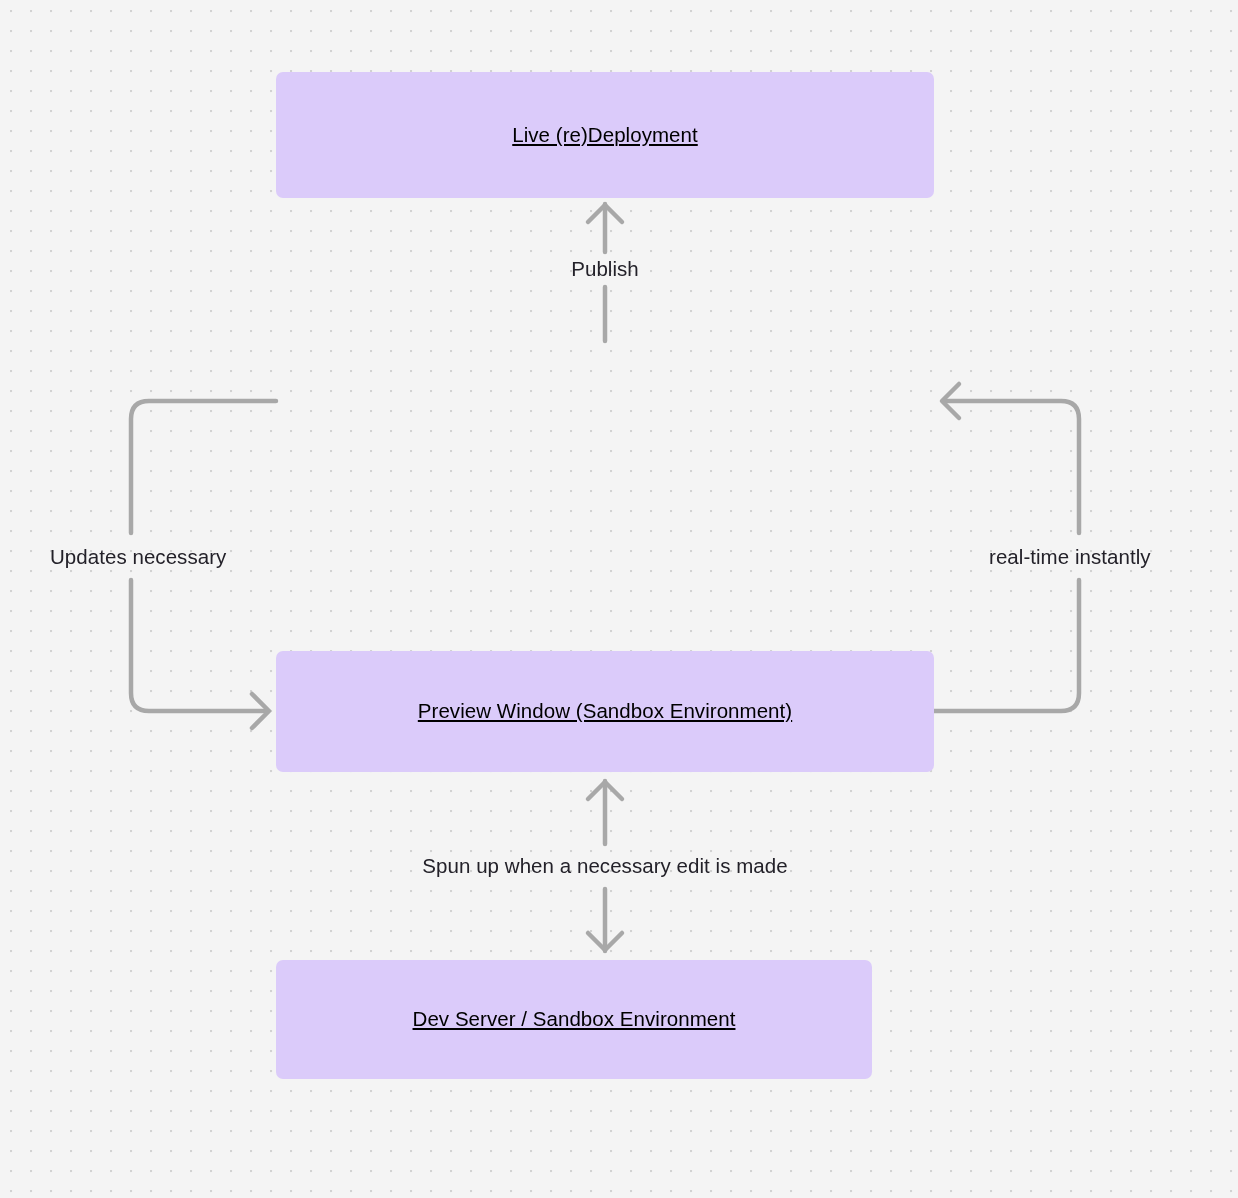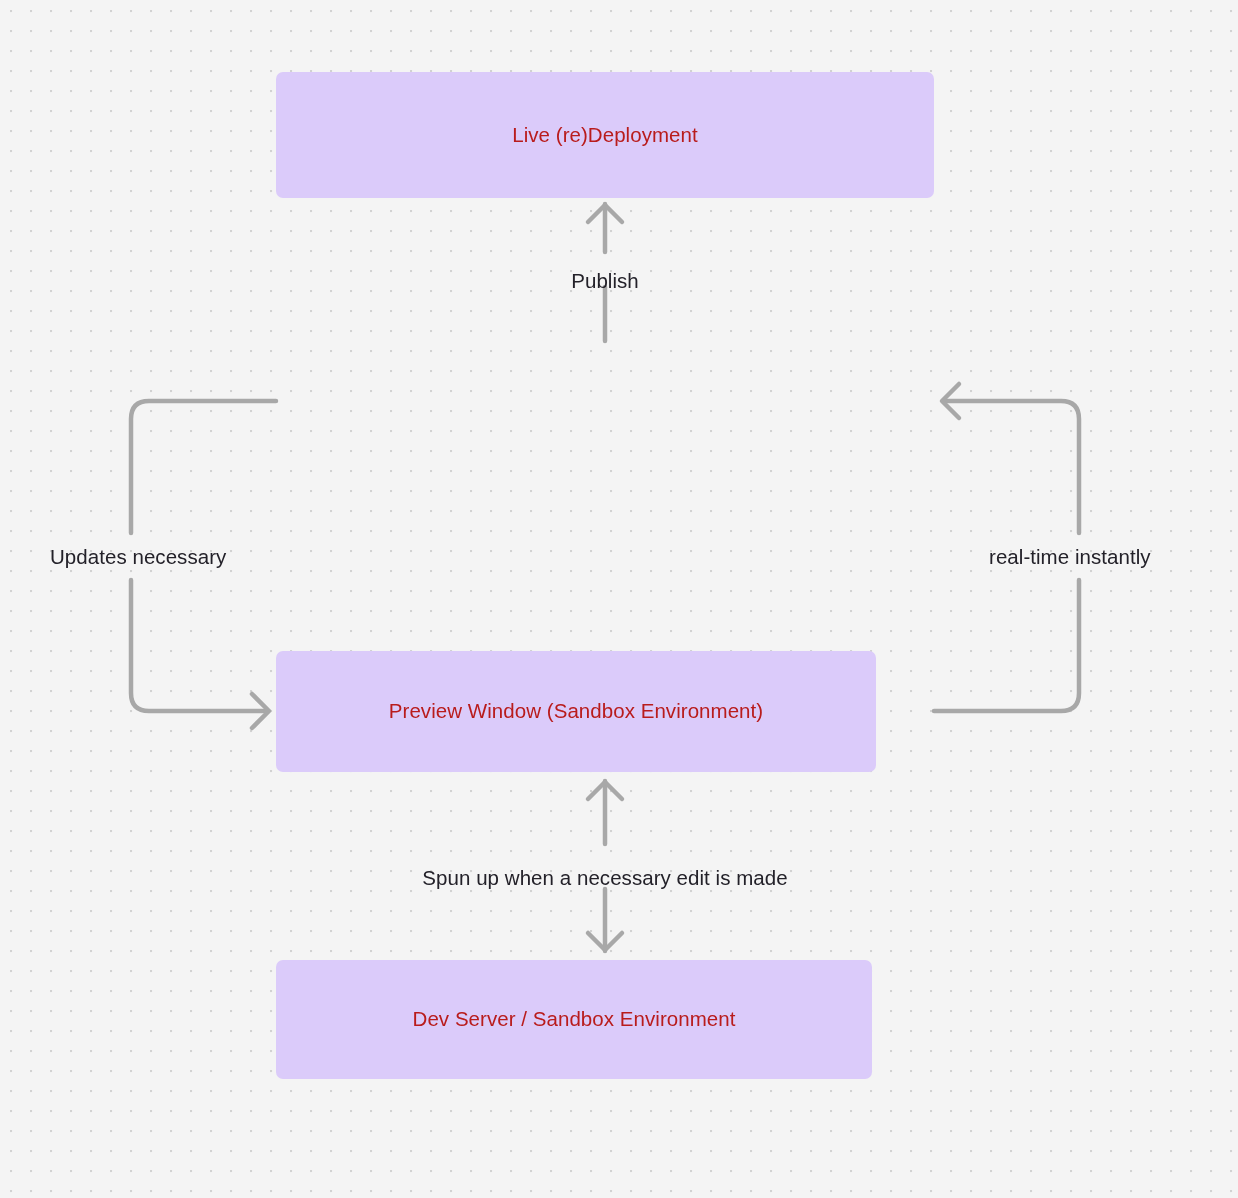--- a/index.html
+++ b/index.html
@@ -35,45 +35,45 @@
   }
 
   .node {
     position: absolute;
     background: #dbcbfa;
     border-radius: 7px;
     display: flex;
     align-items: center;
     justify-content: center;
     box-sizing: border-box;
-    color: #b91c1c;
+    color: #000000;
     font-size: 20.5px;
     letter-spacing: 0.05px;
     line-height: 1.3;
     text-align: center;
     padding: 2px 16px;
+    text-decoration: underline;
   }
 
   .node-label {
     display: block;
   }
 
   .edge-label {
     position: absolute;
     color: #232129;
     font-size: 20.5px;
     letter-spacing: 0.05px;
     line-height: 1.25;
     white-space: nowrap;
     background: transparent;
   }
 
   .edge-label.center {
     transform: translate(-50%, -50%);
-    margin-top: 12px;
   }
   .edge-label.left-anchor {
     transform: translate(0, -50%);
   }
 </style>
 </head>
 <body>
 
 <div id="canvas">
 
@@ -103,21 +103,21 @@
       <path d="M 605 889 L 605 951" stroke="#a8a8a8" stroke-width="4.5" fill="none" stroke-linecap="round"></path>
       <path d="M 588 933 L 605 950 L 622 933" stroke="#a8a8a8" stroke-width="4.5" fill="none" stroke-linecap="round" stroke-linejoin="round"></path>
     </g>
   </svg>
 
   <div class="node" id="node-live-deployment" style="left:276px; top:72px; width:658px; height:126px;">
     <span class="node-label">Live (re)Deployment</span>
   </div>
 
 
-  <div class="node" id="node-preview-window" style="left:276px; top:651px; width:600px; height:121px;">
+  <div class="node" id="node-preview-window" style="left:276px; top:651px; width:658px; height:121px;">
     <span class="node-label">Preview Window (Sandbox Environment)</span>
   </div>
 
   <div class="node" id="node-dev-server" style="left:276px; top:960px; width:596px; height:119px;">
     <span class="node-label">Dev Server / Sandbox Environment</span>
   </div>
 
   <div class="edge-label center" style="left:605px; top:269px;">Publish</div>
 
   <div class="edge-label left-anchor" style="left:50px; top:557px;">Updates necessary</div>

